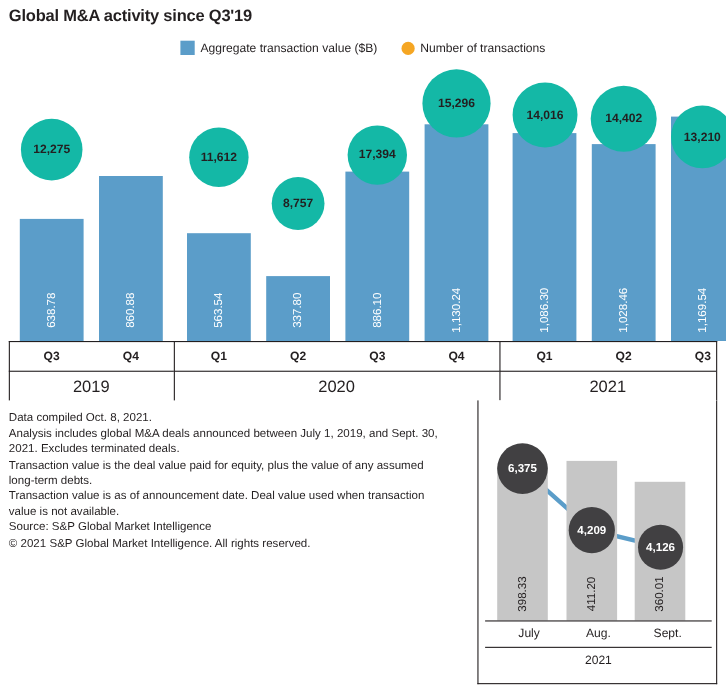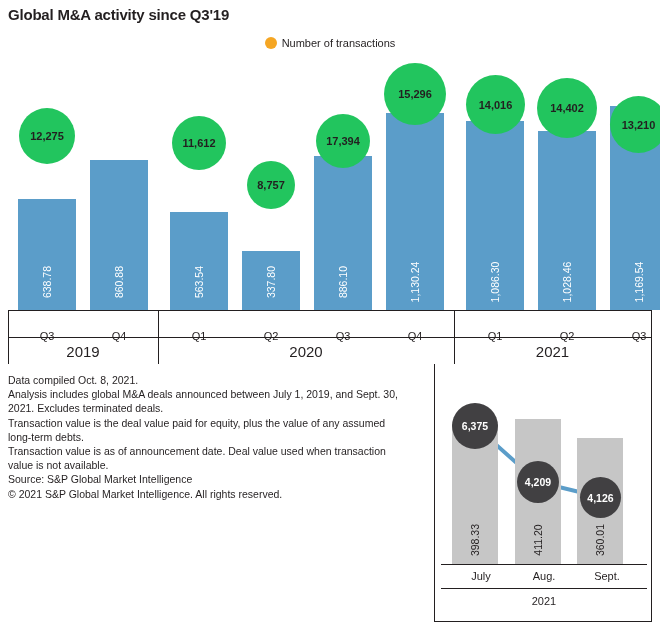--- a/index.html
+++ b/index.html
@@ -60,48 +60,49 @@
     transform: translateX(-50%) rotate(-90deg);
     transform-origin: center;
     white-space: nowrap;
     font-size: 10.5px;
     color: #ffffff;
     bottom: 22px;
   }
   .bubble {
     position: absolute;
     border-radius: 50%;
-    background: #22c55e;
+    background: #14b8a6;
     display: flex;
     align-items: center;
     justify-content: center;
     color: #231f20;
     font-size: 11px;
     font-weight: bold;
   }
   
   #axis {
     position: absolute;
     left: 8px;
     top: 310px;
     width: 644px;
     height: 58px;
   }
   .axis-top-line {
     position: absolute; left: 0; top: 0; width: 644px; height: 1px; background: #231f20;
   }
   .qtick {
     position: absolute;
-    top: 12px;
+    top: 0;
     height: 27px;
     display: flex;
     align-items: center;
     justify-content: center;
     font-size: 11px;
     width: 58px;
+    font-weight: bold;
   }
   .vsep {
     position: absolute;
     width: 1px;
     background: #231f20;
   }
   .year-line {
     position: absolute;
     height: 1px;
     background: #231f20;
@@ -188,20 +189,24 @@
     display: flex; align-items: center; justify-content: center; font-size: 11px;
   }
   svg.connector { position: absolute; left: 0; top: 0; overflow: visible; }
 </style>
 </head>
 <body>
 
 <div id="title">Global M&amp;A activity since Q3'19</div>
 
 <div id="legend">
+  <div class="legend-item">
+    <span class="legend-swatch-bar"></span>
+    <span>Aggregate transaction value ($B)</span>
+  </div>
   <div class="legend-item">
     <span class="legend-swatch-dot"></span>
     <span>Number of transactions</span>
   </div>
 </div>
 
 <div id="plot">
 
   <div class="bar" style="left:10px; height:111px;">
     <span class="bar-label">638.78</span>

